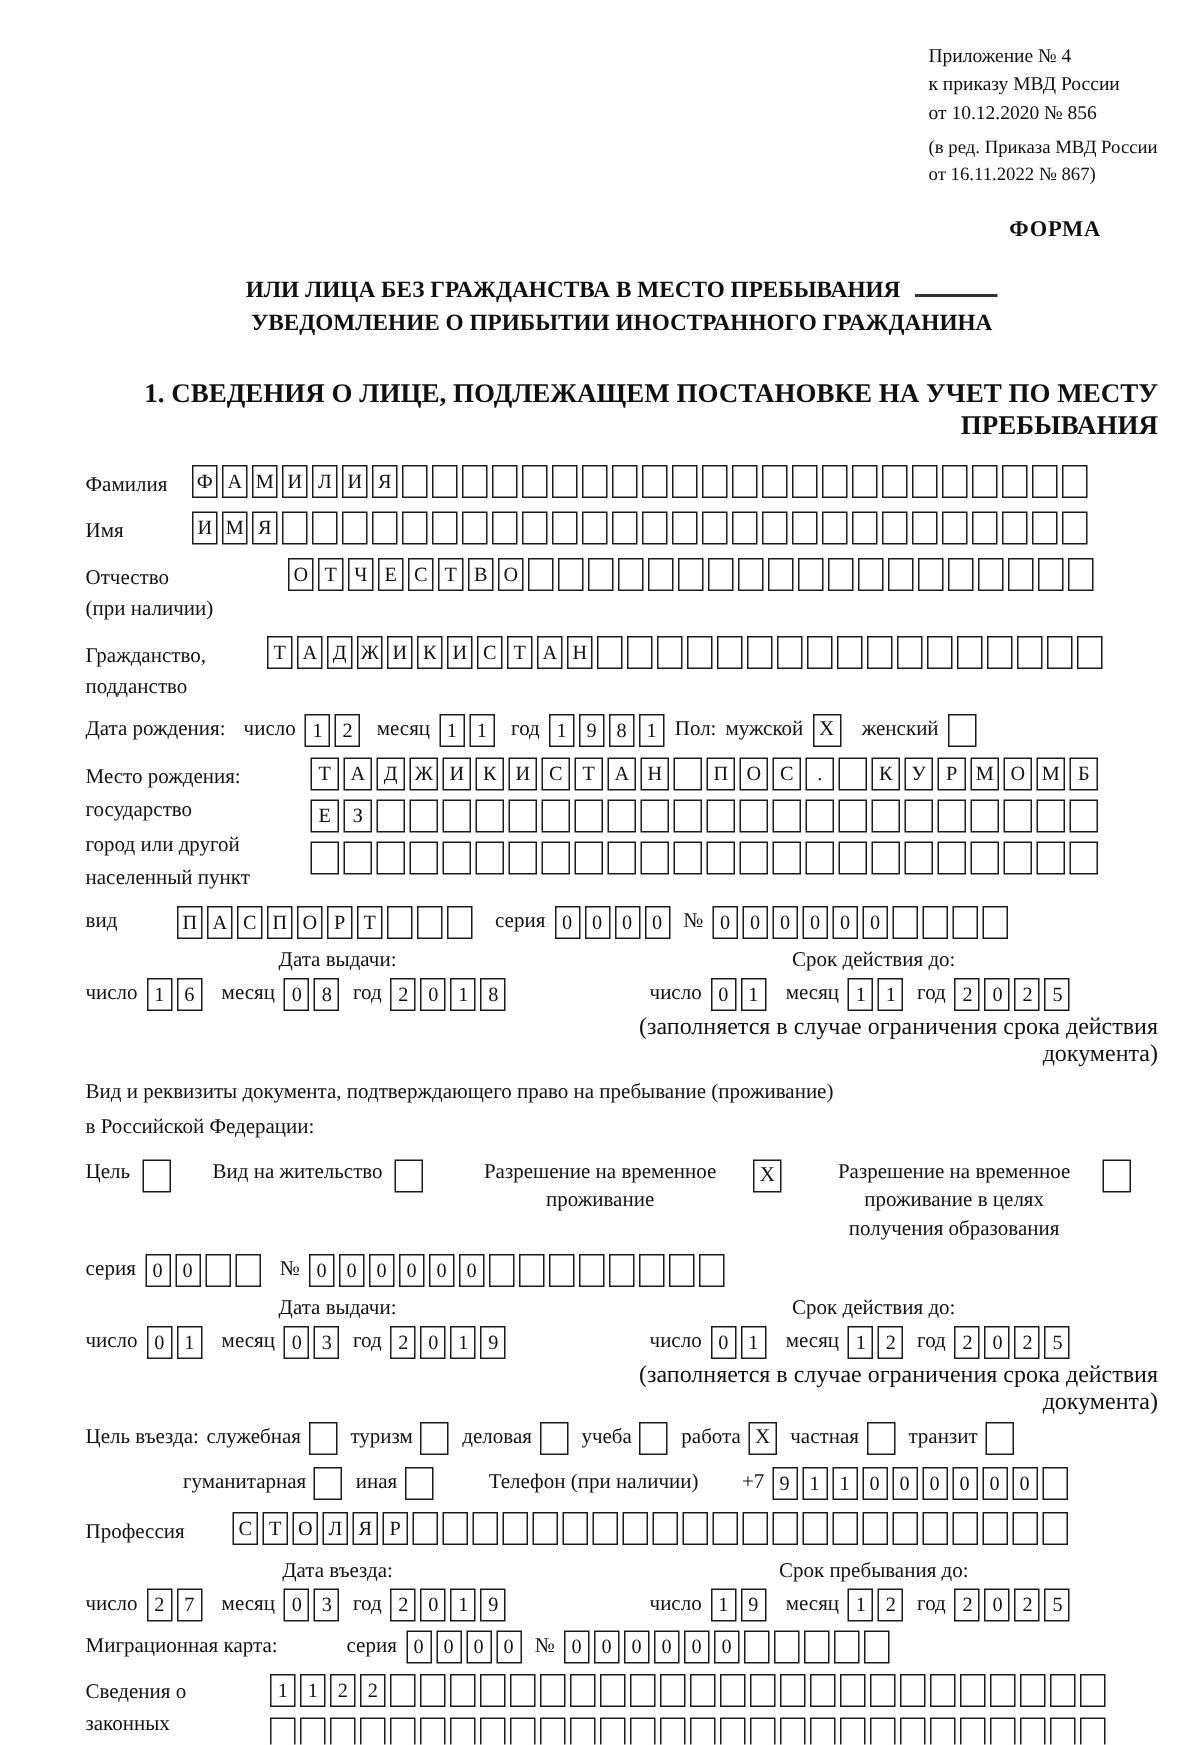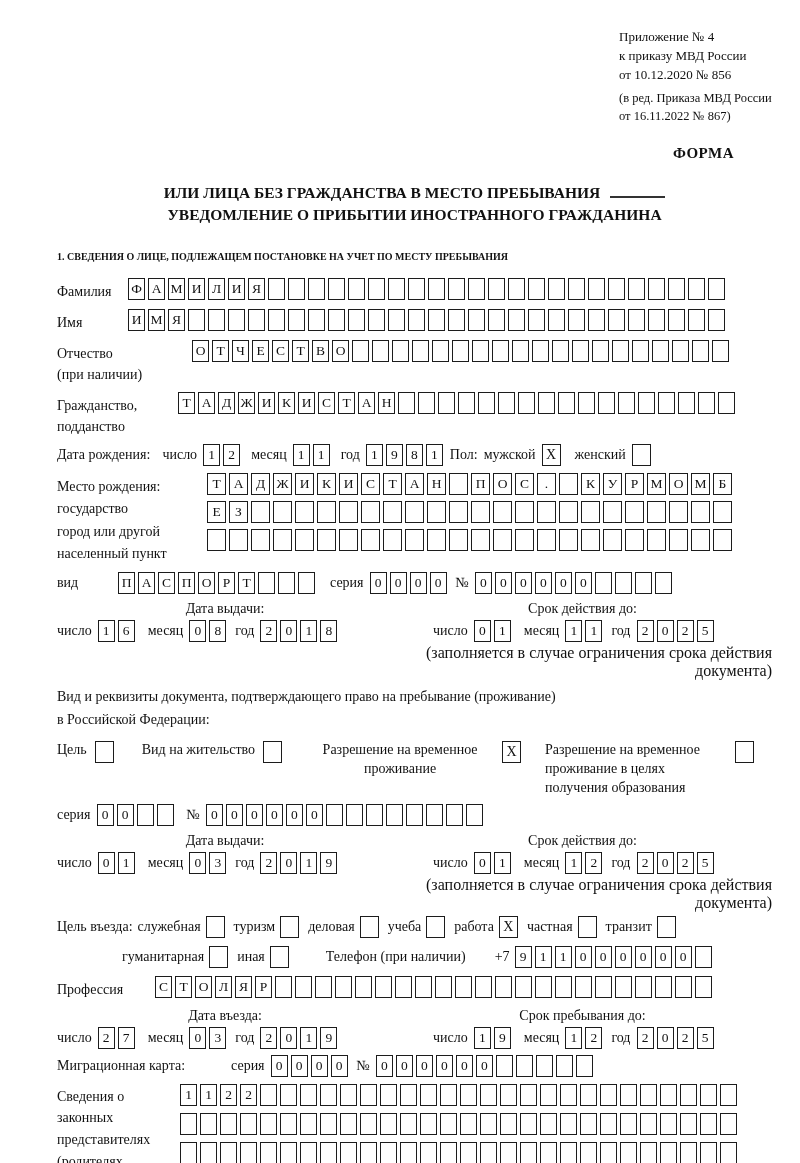--- a/index.html
+++ b/index.html
@@ -7,21 +7,21 @@
        font-family:"Liberation Serif","DejaVu Serif",serif;font-size:14px;}
   .page{padding:28px 28px 0 57px;width:715px;}
 
   
   .appendix{margin-left:562px;width:200px;font-size:13px;line-height:1.45;}
   .appendix .rev{font-size:12.5px;margin-top:4px;line-height:1.45;}
   .forma{font-weight:bold;font-size:15px;text-align:right;padding-right:38px;margin-top:20px;letter-spacing:.5px;}
 
   .title{margin-top:20px;text-align:center;font-weight:bold;font-size:15.5px;line-height:1.45;}
   .title .uline{display:inline-block;width:55px;border-bottom:2px solid #333;height:14px;margin-left:10px;}
-  .sect{margin-top:24px;margin-bottom:16px;text-align:left;font-weight:bold;font-size:10px;}
+  .sect{margin-top:24px;margin-bottom:16px;text-align:right;font-weight:bold;font-size:18px;}
 
   .row{display:flex;align-items:flex-start;margin-bottom:7px;}
   .lbl{flex:0 0 auto;padding-top:3px;line-height:1.5;}
   .w71{width:71px;} .w135{width:135px;} .w121{width:121px;} .w150{width:150px;}
   .w55{width:55px;} .w98{width:98px;}
 
   .boxes{display:inline-flex;flex-wrap:nowrap;}
   .box{display:inline-flex;align-items:center;justify-content:center;
        width:15px;height:20px;border:1.6px solid #1c1c1c;margin-right:3px;
        font-size:13.5px;flex:0 0 auto;background:#fff;}
@@ -29,31 +29,31 @@
   .stack .boxes{display:inline-flex;margin-bottom:6px;}
 
   .cbox{display:inline-flex;align-items:center;justify-content:center;
         width:17px;height:20px;border:1.6px solid #1c1c1c;font-size:14px;flex:0 0 auto;}
 
   .inline{display:flex;align-items:center;flex-wrap:nowrap;}
   .inline .t{margin-right:6px;white-space:nowrap;}
 
   .dochead{text-align:center;font-weight:bold;font-size:14px;margin:10px 0 8px 0;}
 
-  .dates{display:flex;margin-bottom:4px;justify-content:space-between;}
+  .dates{display:flex;margin-bottom:4px;}
   .dcolL{width:47%;} .dcolR{width:53%;}
   .dhead{text-align:center;margin-bottom:3px;}
   .dcolR .dhead{text-align:center;}
   .note{font-size:16px;text-align:right;margin-top:2px;}
 
   .opts{display:flex;align-items:flex-start;margin:10px 0 6px 0;}
   .opt{display:flex;align-items:flex-start;margin-right:14px;}
   .opt .ol{margin-right:8px;line-height:1.35;}
   .opt .c2{text-align:center;max-width:188px;}
-  .opt .c3{max-width:182px;}
+  .opt .c3{text-align:center;max-width:182px;}
 
   .purpose{display:flex;align-items:center;flex-wrap:nowrap;margin-bottom:8px;}
   .purpose .t{margin-right:5px;white-space:nowrap;}
   .purpose .cbox{margin-right:9px;}
 
   .repr{display:flex;align-items:flex-start;}
   .repr .lines{width:123px;line-height:1.55;padding-top:2px;}
   .repr .rrows .boxes{margin-bottom:7px;display:inline-flex;}
 </style>
 </head>

